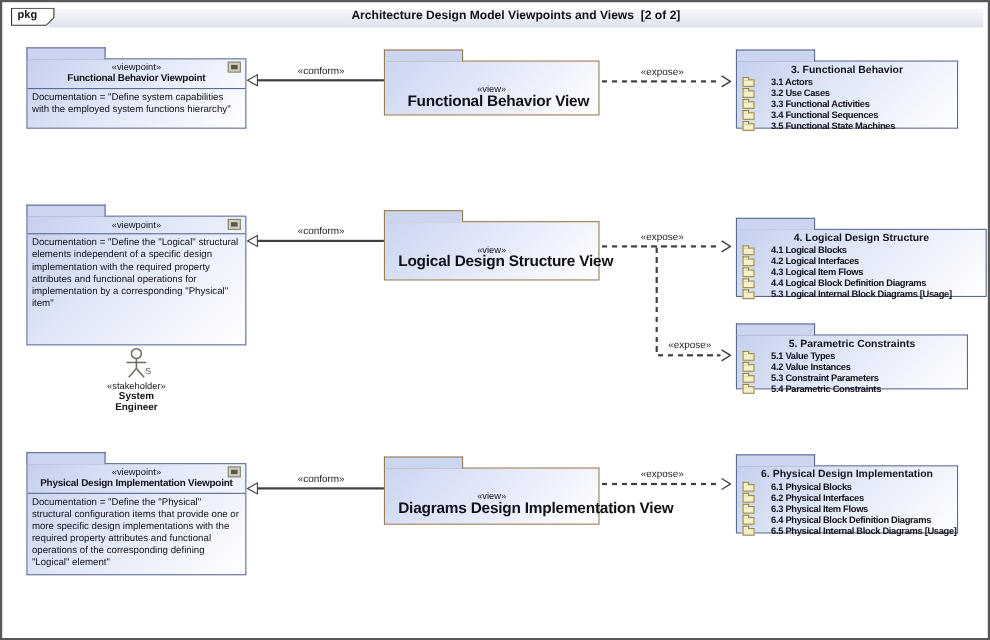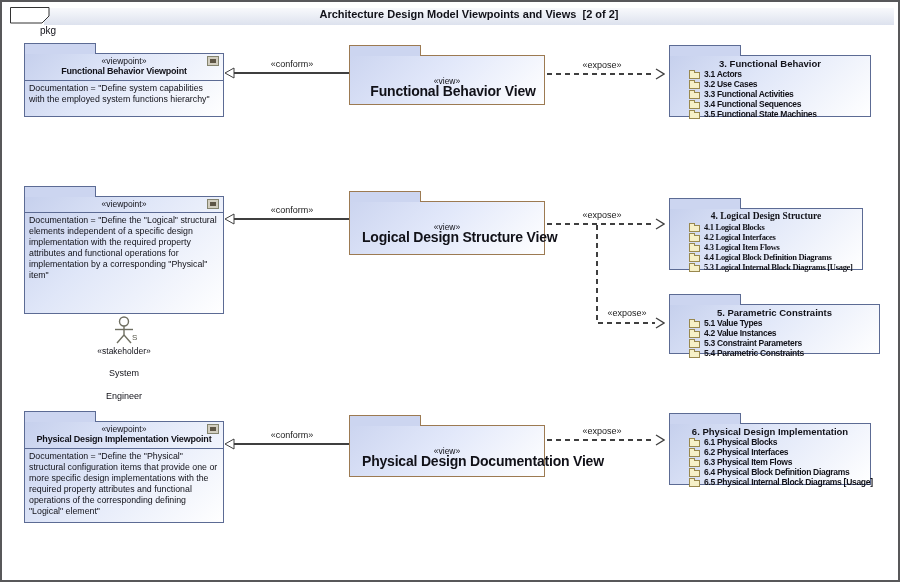--- a/index.html
+++ b/index.html
@@ -10,21 +10,21 @@
   }
   
   .title-band{
     position:absolute;left:42px;right:4px;top:6px;height:17px;
     background:linear-gradient(180deg,#f8f9fc 0%,#dde2ee 100%);
     display:flex;justify-content:center;
   }
   .title-band .title{font-size:11px;font-weight:bold;white-space:pre;}
   .frame-tab{position:absolute;left:8px;top:5px;width:40px;height:17px;}
   .frame-tab svg{position:absolute;left:0;top:0;}
-  .frame-tab .tag{position:absolute;left:6px;top:18px;font-size:10px;font-weight:normal;margin-left:24px;}
+  .frame-tab .tag{position:absolute;left:6px;top:1px;font-size:10px;font-weight:bold;}
   
   .pkg{position:absolute;box-sizing:border-box;}
   .pkg .tab{
     position:absolute;top:-11px;left:-1px;width:72px;height:11px;
     background:#ccd5f0;border:1px solid #5c6b94;border-bottom:none;box-sizing:border-box;
   }
   .vp,.cp{
     border:1px solid #5c6b94;
     background:linear-gradient(135deg,#c6d0ed 0%,#dfe6f8 40%,#ffffff 100%);
   }
@@ -41,39 +41,39 @@
     background:#d2cec0;border:1px solid #84846f;box-sizing:border-box;
   }
   .vp-badge::after{
     content:"";position:absolute;left:2px;top:2px;width:6px;height:4px;background:#5e5646;
   }
   .doc{padding:2px 4px;font-size:8.8px;line-height:11px;}
   .vw .vtext{padding-top:20px;}
   .vw .pname{font-size:14px;margin-left:12px;}
   
   .ctitle{font-size:9.5px;font-weight:bold;text-align:center;padding-top:2px;line-height:11px;}
-  .crow{display:flex;align-items:center;gap:4px;height:10px;padding-left:19px;}
+  .crow{display:flex;align-items:center;gap:15px;height:10px;padding-left:5px;}
   .crow .itxt{font-size:8.5px;font-weight:bold;letter-spacing:-0.3px;white-space:nowrap;}
   .folder{position:relative;width:11px;height:7px;background:#f6f0c8;border:1px solid #99884e;box-sizing:border-box;margin-top:2px;flex:none;}
   .folder::before{
     content:"";position:absolute;top:-3px;left:-1px;width:4px;height:2px;
     background:#f6f0c8;border:1px solid #99884e;border-bottom:none;
   }
   
   .solid-h{position:absolute;height:1.5px;background:#3f3f3f;}
   .dash-h{position:absolute;height:1.5px;background:repeating-linear-gradient(90deg,#3f3f3f 0 5px,transparent 5px 9px);}
   .dash-v{position:absolute;width:1.5px;background:repeating-linear-gradient(180deg,#3f3f3f 0 5px,transparent 5px 9px);}
   .ah{position:absolute;}
   .conn-label{position:absolute;font-size:9px;text-align:center;color:#1a1a1a;}
   
   .actor{position:absolute;width:90px;text-align:center;}
   .actor svg{display:block;margin:0 auto;}
   .actor .actor-s{position:absolute;left:53px;top:17px;font-size:8px;color:#555548;}
   .a-stereo{font-size:8.5px;line-height:10px;}
-  .a-name{font-size:9px;font-weight:normal;line-height:9.5px;margin-top:13px;}
+  .a-name{font-size:9px;font-weight:bold;line-height:9.5px;}
 </style>
 </head>
 <body>
 
 <div class="canvas">
 
   <div class="title-band">
     <span class="title">Architecture Design Model Viewpoints and Views  [2 of 2]</span>
   </div>
   <div class="frame-tab">
@@ -125,21 +125,21 @@
     <div class="vtext">
       <div class="stereo">«view»</div>
       <div class="pname">Logical Design Structure View</div>
     </div>
   </div>
 
   <div class="pkg vw" style="left:347px;top:423px;width:196px;height:52px;">
     <div class="tab"></div>
     <div class="vtext">
       <div class="stereo">«view»</div>
-      <div class="pname">Physical Design Documentation View</div>
+      <div class="pname">Diagrams Design Implementation View</div>
     </div>
   </div>
 
   <div class="pkg cp" style="left:667px;top:53px;width:202px;height:62px;">
     <div class="tab"></div>
     <div class="ctitle">3. Functional Behavior</div>
     <div class="crow">
         <span class="folder"></span>
         <span class="itxt">3.1 Actors</span>
       </div>
@@ -154,21 +154,21 @@
     <div class="crow">
         <span class="folder"></span>
         <span class="itxt">3.4 Functional Sequences</span>
       </div>
     <div class="crow">
         <span class="folder"></span>
         <span class="itxt">3.5 Functional State Machines</span>
       </div>
   </div>
 
-  <div class="pkg cp" style="left:667px;top:206px;width:194px;height:62px;font-family:Liberation Serif, serif;">
+  <div class="pkg cp" style="left:667px;top:206px;width:228px;height:62px;">
     <div class="tab"></div>
     <div class="ctitle">4. Logical Design Structure</div>
     <div class="crow">
         <span class="folder"></span>
         <span class="itxt">4.1 Logical Blocks</span>
       </div>
     <div class="crow">
         <span class="folder"></span>
         <span class="itxt">4.2 Logical Interfaces</span>
       </div>

